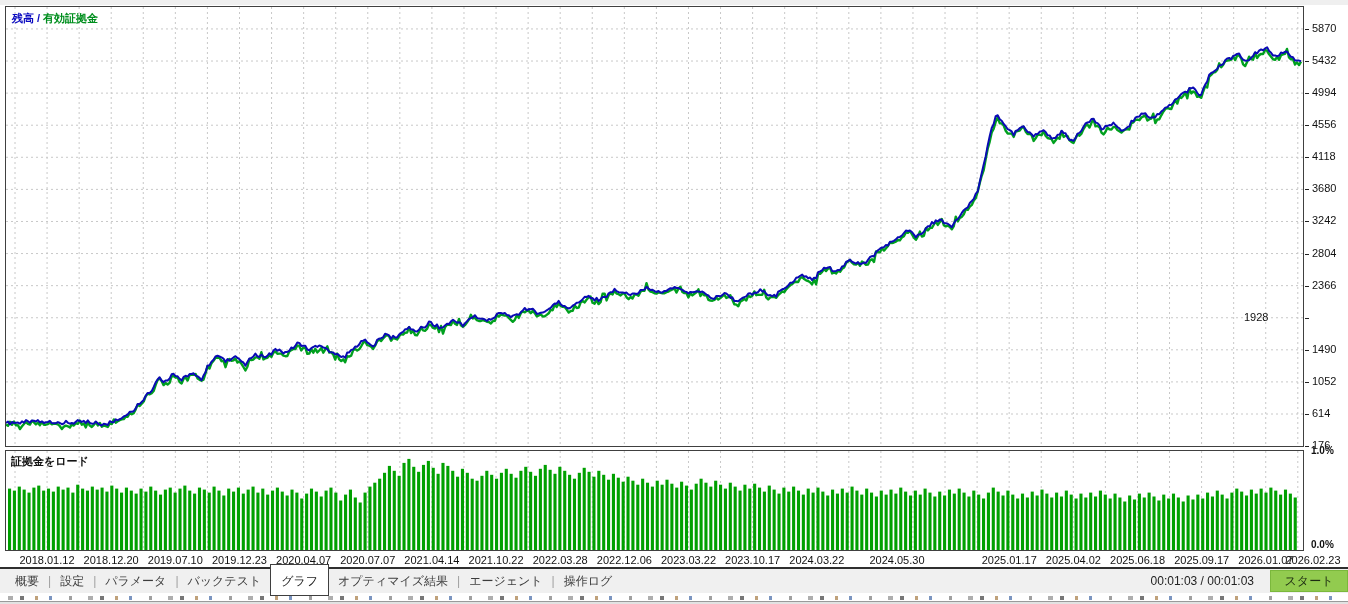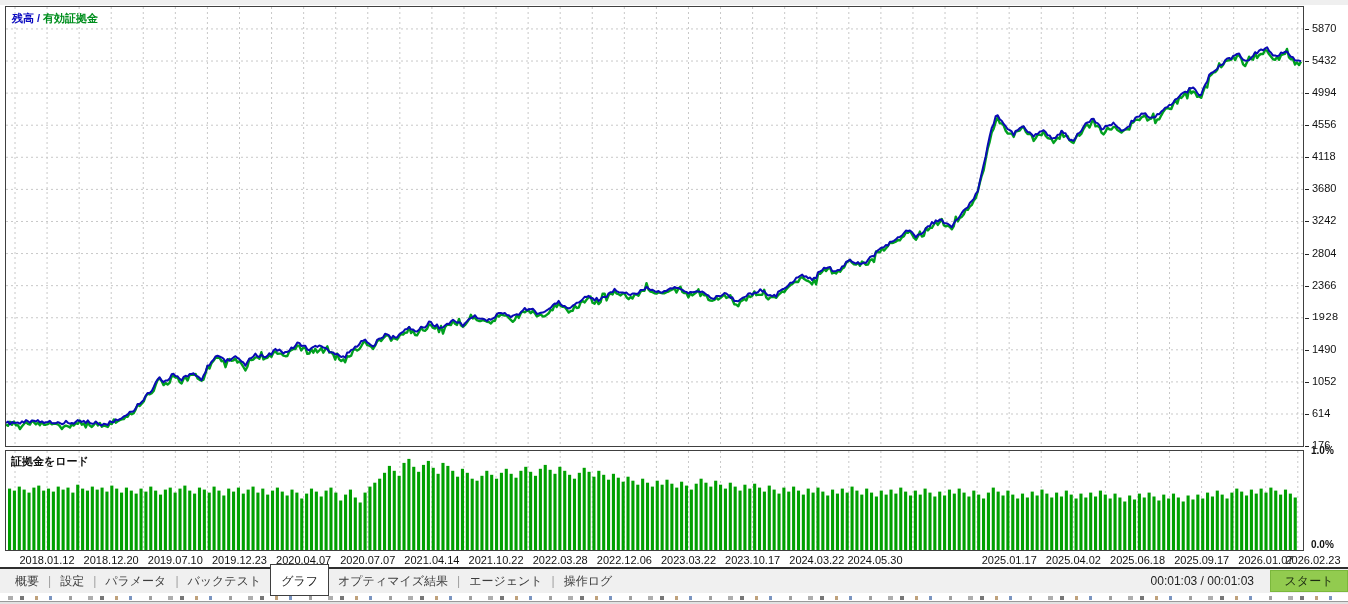--- a/index.html
+++ b/index.html
@@ -427,21 +427,21 @@
       <div class="ylabel" style="left: 1312px; top: 150.297px;">4118</div>
       <div class="ytick" style="left: 1305px; top: 189.385px;"></div>
       <div class="ylabel" style="left: 1312px; top: 182.385px;">3680</div>
       <div class="ytick" style="left: 1305px; top: 221.473px;"></div>
       <div class="ylabel" style="left: 1312px; top: 214.473px;">3242</div>
       <div class="ytick" style="left: 1305px; top: 253.56px;"></div>
       <div class="ylabel" style="left: 1312px; top: 246.56px;">2804</div>
       <div class="ytick" style="left: 1305px; top: 285.648px;"></div>
       <div class="ylabel" style="left: 1312px; top: 278.648px;">2366</div>
       <div class="ytick" style="left: 1305px; top: 317.736px;"></div>
-      <div class="ylabel" style="left: 1312px; top: 310.736px; font-family: Liberation Mono, monospace;">1928</div>
+      <div class="ylabel" style="left: 1244px; top: 310.736px;">1928</div>
       <div class="ytick" style="left: 1305px; top: 349.824px;"></div>
       <div class="ylabel" style="left: 1312px; top: 342.824px;">1490</div>
       <div class="ytick" style="left: 1305px; top: 381.912px;"></div>
       <div class="ylabel" style="left: 1312px; top: 374.912px;">1052</div>
       <div class="ytick" style="left: 1305px; top: 414px;"></div>
       <div class="ylabel" style="left: 1312px; top: 407px;">614</div>
       <div class="ytick" style="left: 1305px; top: 446.088px;"></div>
       <div class="ylabel" style="left: 1312px; top: 439.088px;">176</div>
     </div>
   <div id="x-axis">
@@ -451,21 +451,21 @@
       <div class="xlabel" style="left: 202.45px; top: 554px;">2019.12.23</div>
       <div class="xlabel" style="left: 266.6px; top: 554px;">2020.04.07</div>
       <div class="xlabel" style="left: 330.75px; top: 554px;">2020.07.07</div>
       <div class="xlabel" style="left: 394.9px; top: 554px;">2021.04.14</div>
       <div class="xlabel" style="left: 459.05px; top: 554px;">2021.10.22</div>
       <div class="xlabel" style="left: 523.2px; top: 554px;">2022.03.28</div>
       <div class="xlabel" style="left: 587.35px; top: 554px;">2022.12.06</div>
       <div class="xlabel" style="left: 651.5px; top: 554px;">2023.03.22</div>
       <div class="xlabel" style="left: 715.65px; top: 554px;">2023.10.17</div>
       <div class="xlabel" style="left: 779.8px; top: 554px;">2024.03.22</div>
-      <div class="xlabel" style="left: 838px; top: 554px;">2024.05.30</div>
+      <div class="xlabel" style="left: 860px; top: 554px;">2024.05.30</div>
       <div class="xlabel" style="left: 908.1px; top: 580px; padding-left: 16px;">2024.09.18</div>
       <div class="xlabel" style="left: 972.25px; top: 554px;">2025.01.17</div>
       <div class="xlabel" style="left: 1036.4px; top: 554px;">2025.04.02</div>
       <div class="xlabel" style="left: 1100.55px; top: 554px;">2025.06.18</div>
       <div class="xlabel" style="left: 1164.7px; top: 554px;">2025.09.17</div>
       <div class="xlabel" style="left: 1228.85px; top: 554px;">2026.01.07</div>
       <div class="xlabel" style="left: 1276px; top: 554px;">2026.02.23</div>
     </div>
   <div class="pct top">1.0%</div>
   <div class="pct bot">0.0%</div>

